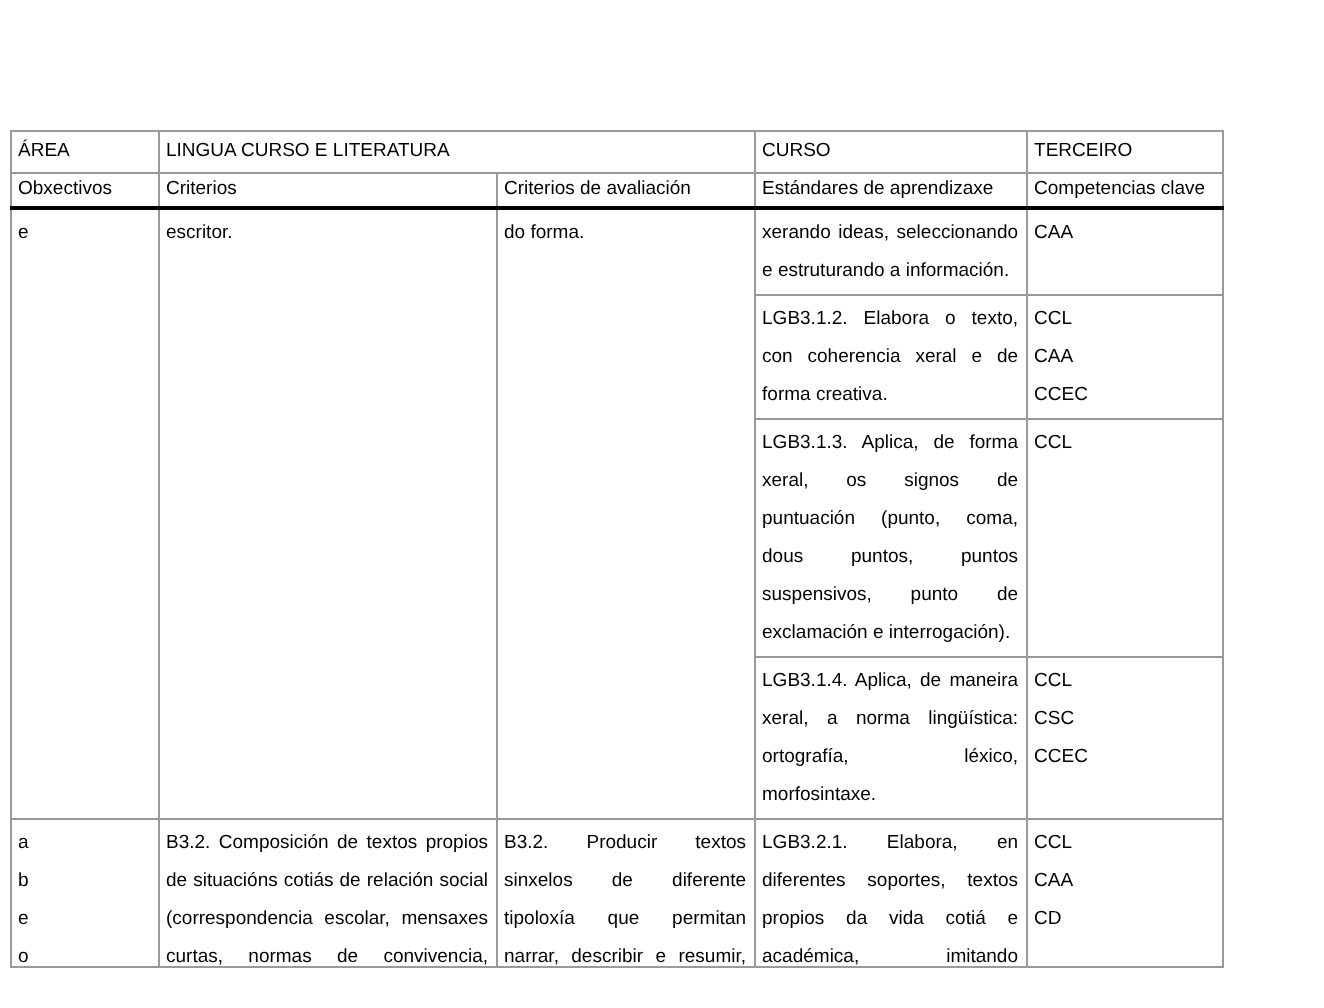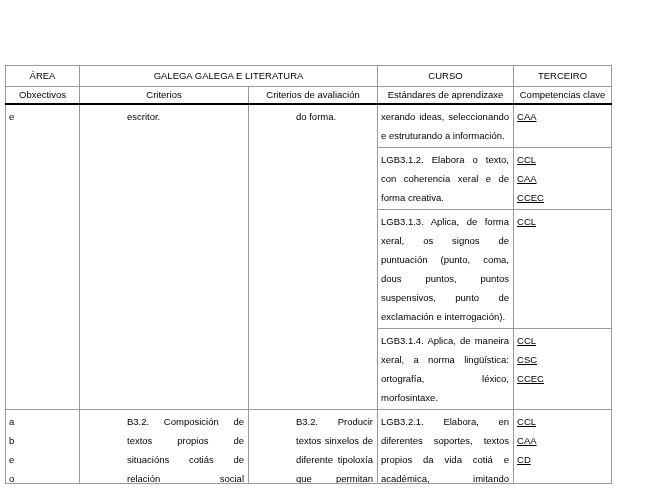--- a/index.html
+++ b/index.html
@@ -13,54 +13,54 @@
   }
   table.cur{
     border-collapse:collapse;table-layout:fixed;width:606px;
   }
   table.cur td{
     border:1px solid #9a9a9a;vertical-align:top;
     padding:2px 4px 2px 3px;
     font-size:9.5px;line-height:19px;
     overflow:hidden;word-wrap:break-word;
   }
-  tr.h1 td, tr.h2 td{vertical-align:middle;line-height:12px;padding:2px 3px;text-align:center;}
+  tr.h1 td, tr.h2 td{vertical-align:middle;line-height:12px;padding:2px 3px;}
   tr.h1{height:21px;}
   tr.h2{height:16px;margin-left:20px;}
   tr.h2 td{border-bottom:2px solid #000;}
   tr.g1s1{height:40px;}
   tr.g1s2{height:56px;}
   tr.g1s3{height:80px;}
   tr.g1s4{height:57px;}
   tr.g2s1{height:113px;}
   td.bb-black{border-bottom:1px solid #000;}
   td.mid{vertical-align:middle;}
   .just{text-align:justify;}
-  .para{text-align:justify;margin-left:44px;}
-  .comp-line{line-height:19px;text-decoration:underline;}
+  .para{text-align:justify;}
+  .comp-line{line-height:19px;}
   .obx-line{line-height:19px;}
 </style>
 </head>
 <body>
 
 <div class="stage">
   <div class="tbl-clip">
     <table class="cur">
       <colgroup>
         <col style="width:74px">
         <col style="width:169px">
         <col style="width:129px">
         <col style="width:136px">
         <col style="width:98px">
       </colgroup>
 
       <tbody>
           <tr class="h1">
         <td>ÁREA</td>
-        <td colspan="2">GALEGA GALEGA E LITERATURA</td>
+        <td colspan="2">LINGUA CURSO E LITERATURA</td>
         <td>CURSO</td>
         <td>TERCEIRO</td>
       </tr>
 
       <tr class="h2">
         <td>Obxectivos</td>
         <td>Criterios</td>
         <td>Criterios de avaliación</td>
         <td>Estándares de aprendizaxe</td>
         <td>Competencias clave</td>

